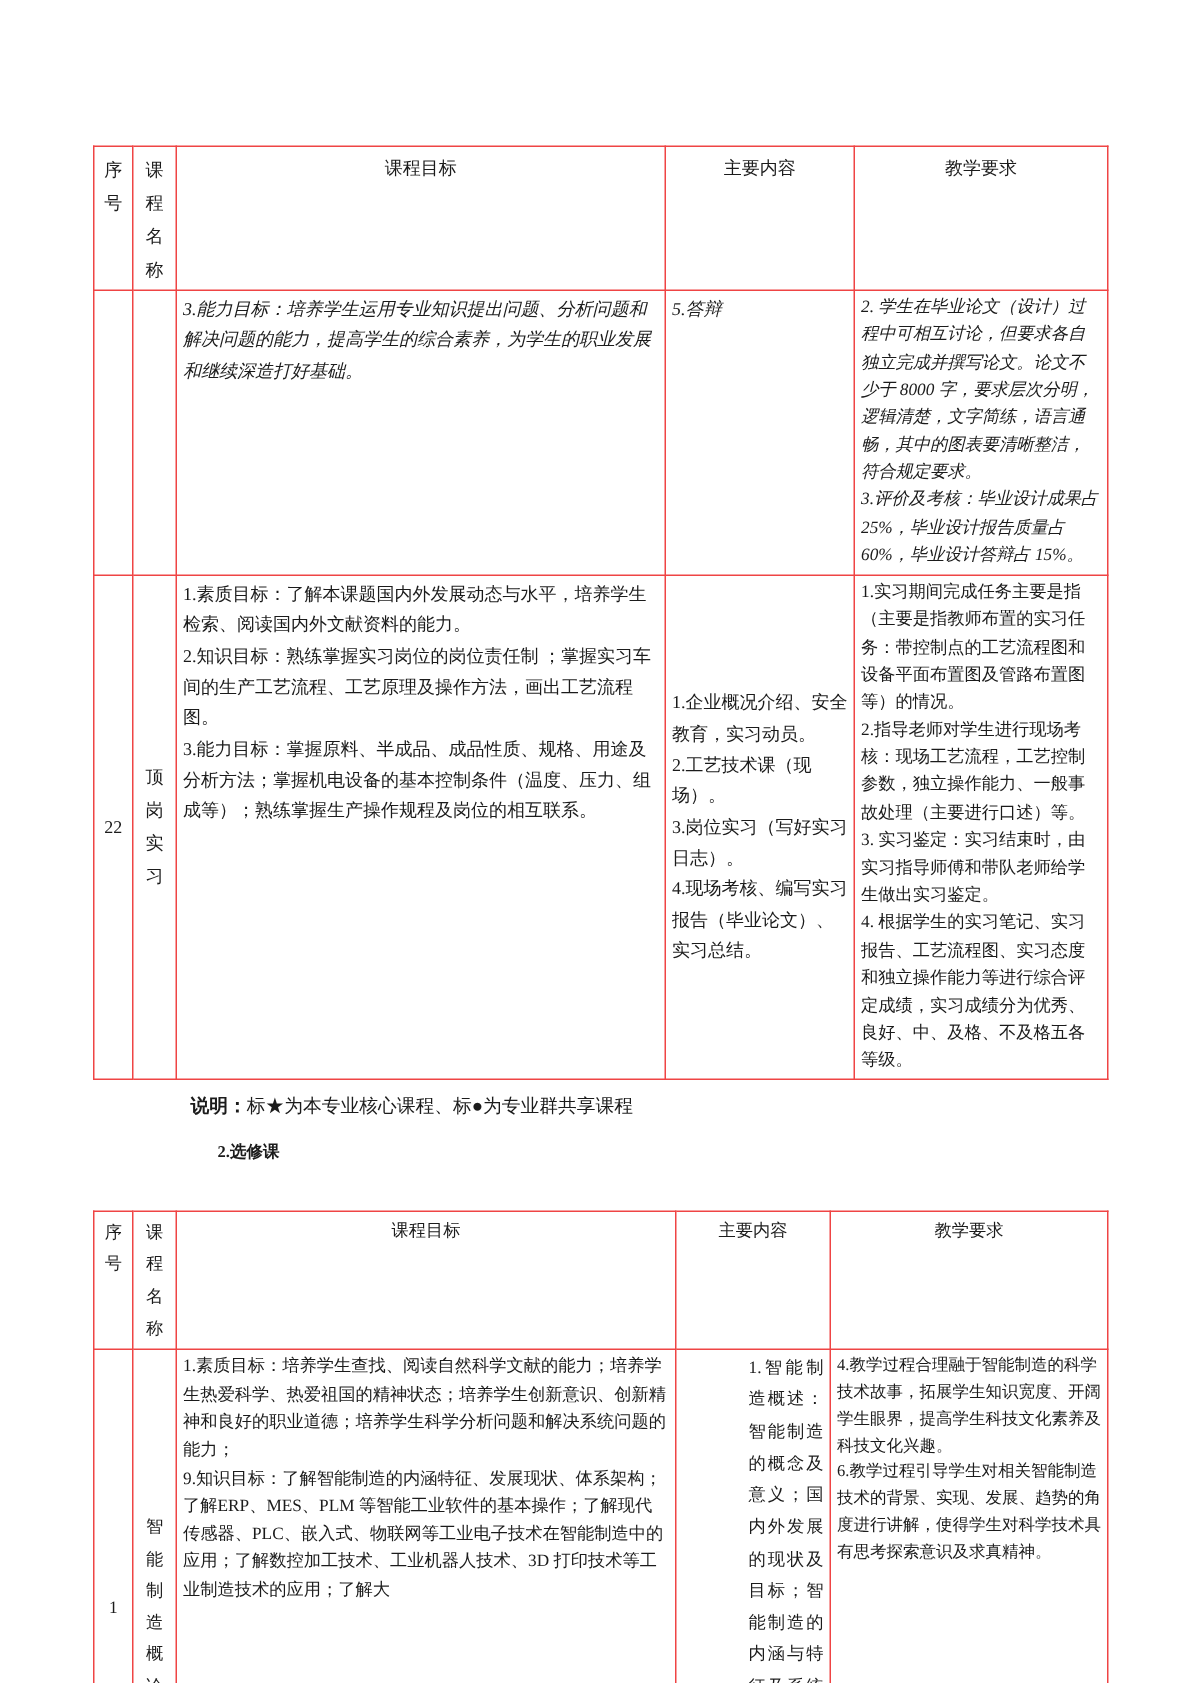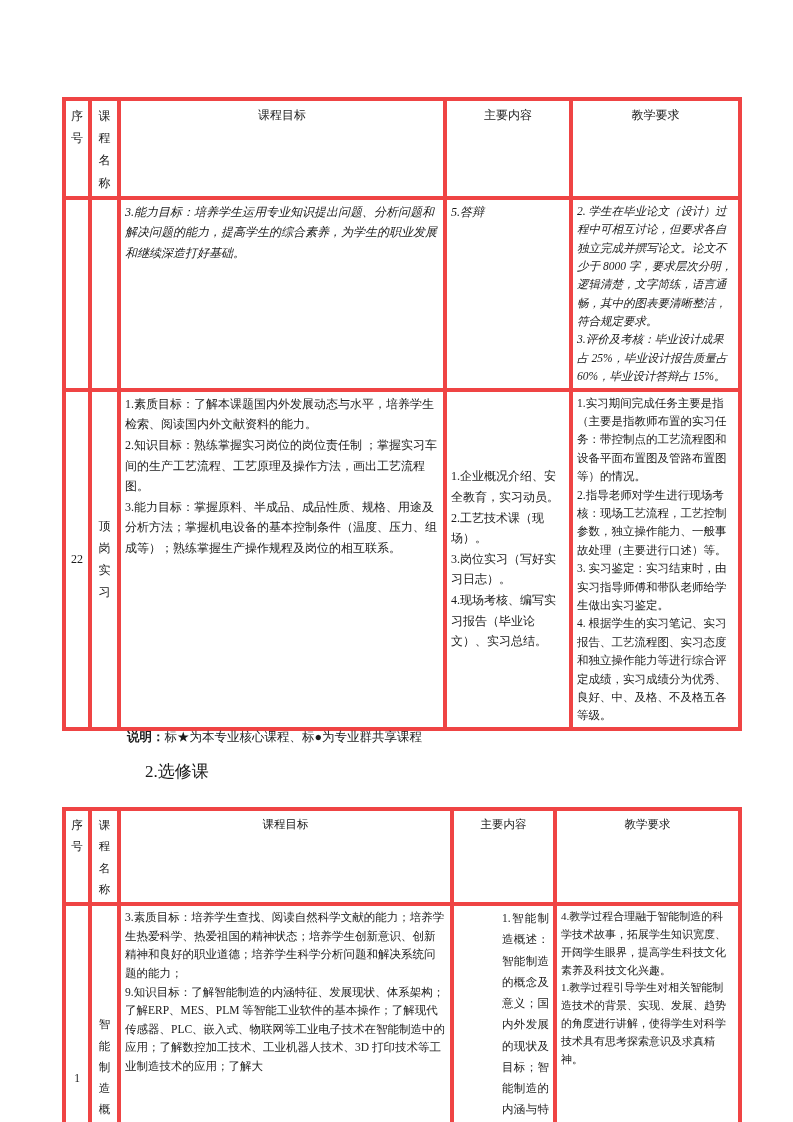--- a/index.html
+++ b/index.html
@@ -7,21 +7,21 @@
   body {
     width: 793px; height: 1122px;
     font-family: "Liberation Serif", "DejaVu Serif", serif;
     color: #1b1b1b;
   }
   .page { position: relative; width: 793px; height: 1122px; overflow: hidden; background: #fff; }
 
   table { border-collapse: collapse; table-layout: fixed; position: absolute; left: 62px; }
   .t1 { top: 97px;  width: 676px; font-size: 12px; line-height: 1.72; }
   .t2 { top: 807px; width: 676px; font-size: 11.5px; line-height: 1.64; }
-  td { border: 4px solid #ef4444; vertical-align: top; overflow: hidden; padding: 2px 4px; }
+  td { border: 1px solid #ef4444; vertical-align: top; overflow: hidden; padding: 2px 4px; }
 
   .hrow td { height: 85px; text-align: center; padding-top: 4px; vertical-align: top; }
   .vtext { width: 1.15em; margin: 0 auto; line-height: 1.85; word-break: break-all; text-align: center; }
 
   .t1 .row-a td { height: 190px; font-style: italic; }
   .t1 .row-b td { height: 328px; }
   .t2 .row-a td { height: 143px; }
 
   .no-cell   { text-align: center; vertical-align: middle; }
   .name-cell { vertical-align: middle; }
@@ -29,21 +29,21 @@
 
   .t1 .req-cell { font-size: 11.5px; line-height: 1.6; }
   .t2 .obj-cell { line-height: 1.62; }
   .t2 .content-cell { text-align: justify; line-height: 1.85; padding-left: 48px; }
   .t2 .req-cell { font-size: 11px; line-height: 1.62; }
 
   p { margin: 0; }
 
   .note { position: absolute; left: 127px; top: 729px; font-size: 12.5px; }
   .note b { font-weight: bold; }
-  .heading { position: absolute; left: 145px; top: 760px; font-size: 17px; font-weight: normal; }
+  .heading { position: absolute; left: 145px; top: 760px; font-size: 11px; font-weight: bold; }
   .pageno { position: absolute; left: 0; top: 1042px; width: 793px; text-align: center; font-size: 12px; }
 </style>
 </head>
 <body>
 
 <div class="page">
 
   <table class="t1">
     <colgroup>
       <col style="width:26px">
@@ -127,29 +127,29 @@
       <td>课程目标</td>
       <td>主要内容</td>
       <td>教学要求</td>
     </tr>
     <tr class="row-a">
       <td class="no-cell">1</td>
       <td class="name-cell">
             <div class="vtext">智能制造概论</div>
           </td>
       <td class="obj-cell">
-        <p>3.素质目标：培养学生查找、阅读自然科学文献的能力；培养学生热爱科学、热爱祖国的精神状态；培养学生创新意识、创新精神和良好的职业道德；培养学生科学分析问题和解决系统问题的能力；</p>
+        <p>1.素质目标：培养学生查找、阅读自然科学文献的能力；培养学生热爱科学、热爱祖国的精神状态；培养学生创新意识、创新精神和良好的职业道德；培养学生科学分析问题和解决系统问题的能力；</p>
         <p>9.知识目标：了解智能制造的内涵特征、发展现状、体系架构；了解ERP、MES、PLM 等智能工业软件的基本操作；了解现代传感器、PLC、嵌入式、物联网等工业电子技术在智能制造中的应用；了解数控加工技术、工业机器人技术、3D 打印技术等工业制造技术的应用；了解大</p>
       </td>
       <td class="content-cell">
         <p>1.智能制造概述：智能制造的概念及意义；国内外发展的现状及目标；智能制造的内涵与特征及系统架构。</p>
         <p>2.工业软件：工业软件的国内外现</p>
       </td>
       <td class="req-cell">
         <p>4.教学过程合理融于智能制造的科学技术故事，拓展学生知识宽度、开阔学生眼界，提高学生科技文化素养及科技文化兴趣。</p>
-        <p>1.教学过程引导学生对相关智能制造技术的背景、实现、发展、趋势的角度进行讲解，使得学生对科学技术具有思考探索意识及求真精神。</p>
+        <p>6.教学过程引导学生对相关智能制造技术的背景、实现、发展、趋势的角度进行讲解，使得学生对科学技术具有思考探索意识及求真精神。</p>
       </td>
     </tr>
   </tbody>
     </table>
 
 
 </div>
 
 </body></html>

